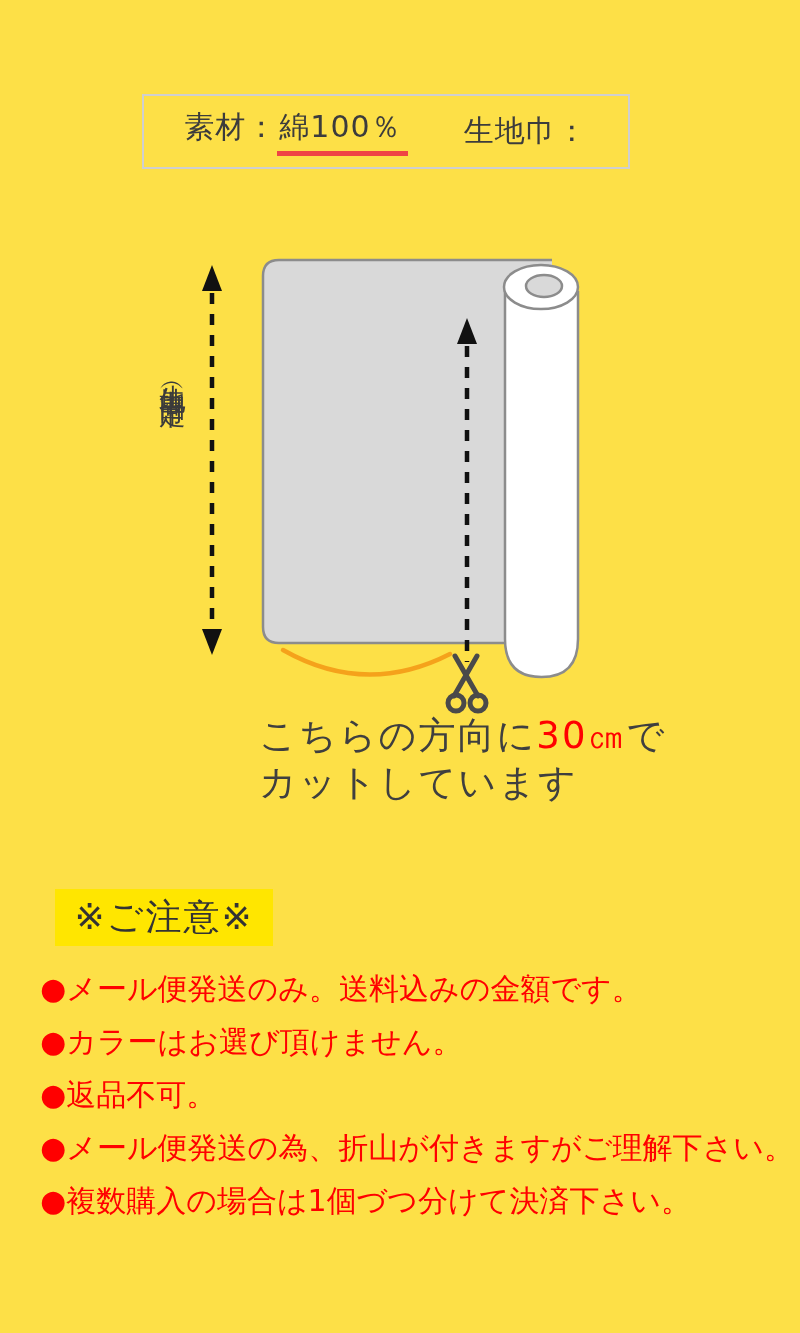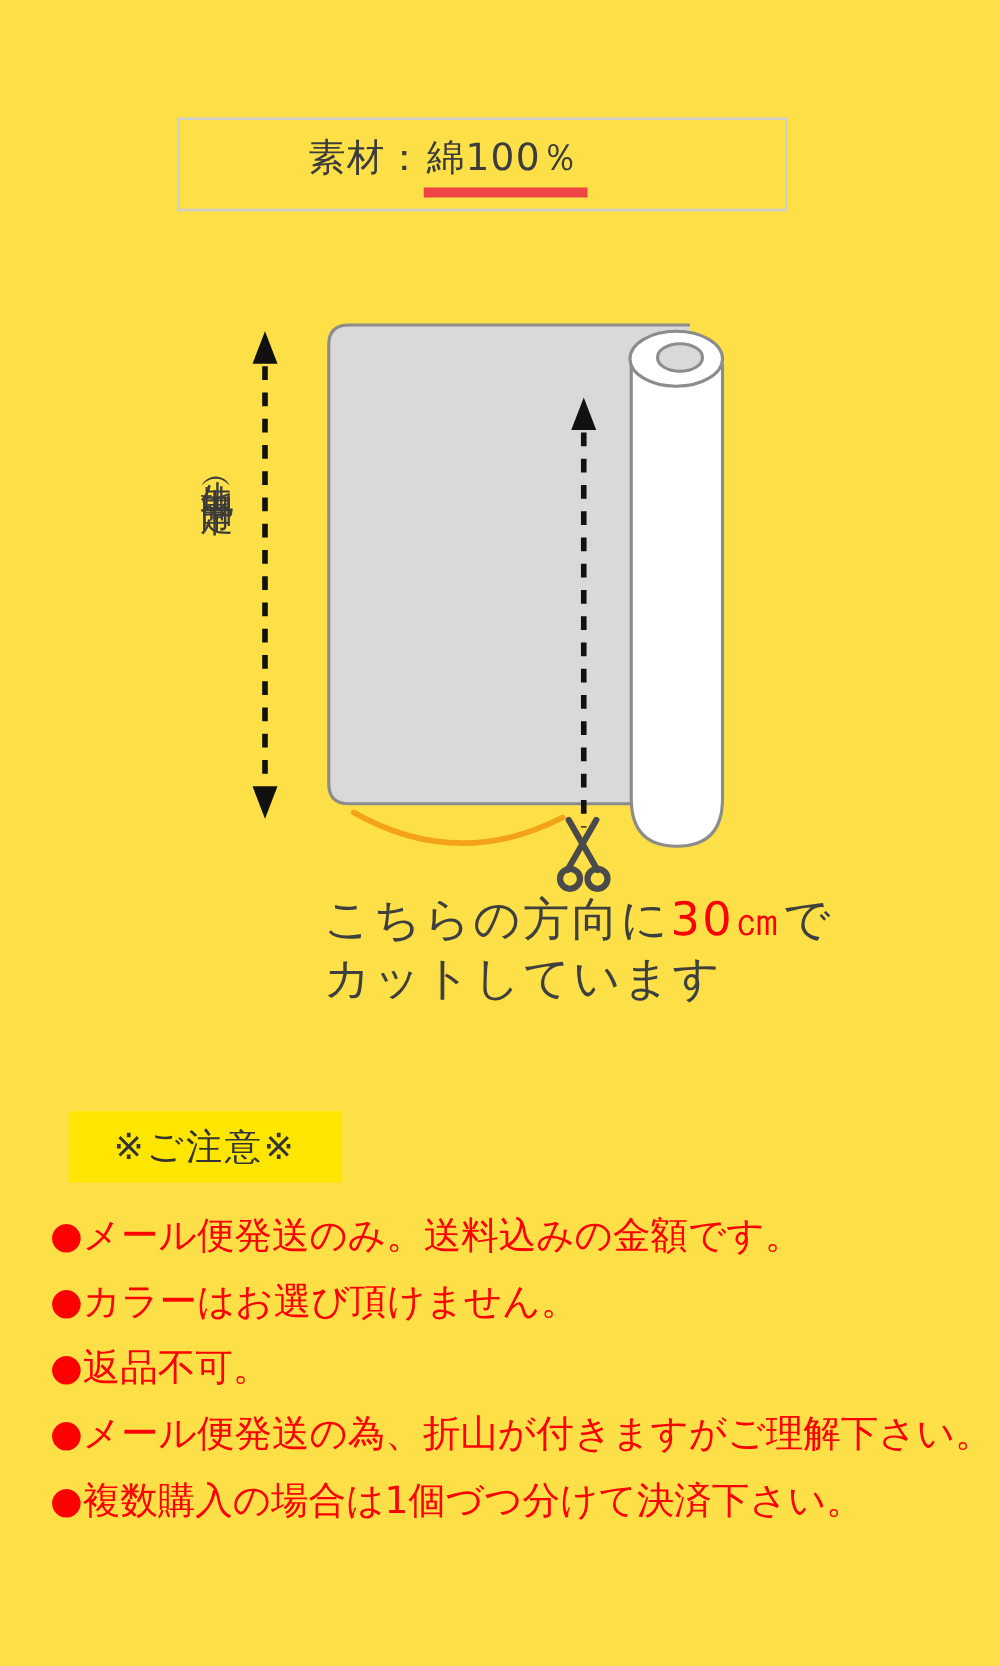--- a/index.html
+++ b/index.html
@@ -9,57 +9,58 @@
     position:relative; width:800px; height:1333px; background:#fde047;
     overflow:hidden; margin:0 auto;
   }
   
   .spec-box {
     position:absolute; left:142px; top:94px; width:488px; height:75px;
     border:2px solid #cfcfcf; display:flex; align-items:center; justify-content:center;
     gap:56px; font-size:30px; color:#3c3c3c; letter-spacing:1px; white-space:nowrap;
   }
   .spec-group { display:inline-flex; align-items:baseline; }
-  .underlined { border-bottom:8px solid #ef4444; padding:0 6px 3px 2px; }
+  .underlined { border-bottom:5px solid #ef4444; padding:0 6px 3px 2px; }
   
   .diagram-svg { position:absolute; left:150px; top:252px; }
   .vertical-label {
     position:absolute; left:156px; top:364px; height:240px;
     writing-mode:vertical-rl; text-orientation:mixed;
     font-size:26px; letter-spacing:3px; color:#3b3b3b; white-space:nowrap;
   }
   
   .caption {
     position:absolute; left:259px; top:712px;
     font-size:37px; line-height:47px; color:#3f3f3f; letter-spacing:2px; white-space:nowrap;
   }
   .caption .red { color:#ff0000; }
   
   .notice-title {
     position:absolute; left:55px; top:889px; width:218px; height:57px;
     background:#ffe600; display:flex; align-items:center; justify-content:center;
-    font-size:29px; color:#333333; letter-spacing:2px; white-space:nowrap;
+    font-size:36px; color:#333333; letter-spacing:2px; white-space:nowrap;
   }
   .notice-list {
     position:absolute; left:40px; top:962px; width:772px;
     font-size:30px; color:#ff0000;
   }
   .notice-item { line-height:53px; white-space:nowrap; }
 </style>
 </head>
 <body>
 
 <div class="canvas">
 
   <div class="spec-box">
     <span class="spec-group">
       <span>素材：</span>
       <span class="underlined">綿100％</span>
     </span>
     <span class="spec-group">
+      <span>生地巾：</span>
     </span>
   </div>
 
   <svg class="diagram-svg" width="460" height="470" viewBox="150 252 460 470" xmlns="http://www.w3.org/2000/svg">
 
     <path d="M552,260 H279 Q263,260 263,276 V627 Q263,643 279,643 H552" fill="#d9d9d9" stroke="#8c8c8c" stroke-width="2.5"></path>
 
     <path d="M505,291 V639 Q505,677 541.5,677 Q578,677 578,639 V291" fill="#ffffff" stroke="#8c8c8c" stroke-width="2.5"></path>
 
     <ellipse cx="541" cy="287" rx="37" ry="22" fill="#ffffff" stroke="#8c8c8c" stroke-width="2.5"></ellipse>

